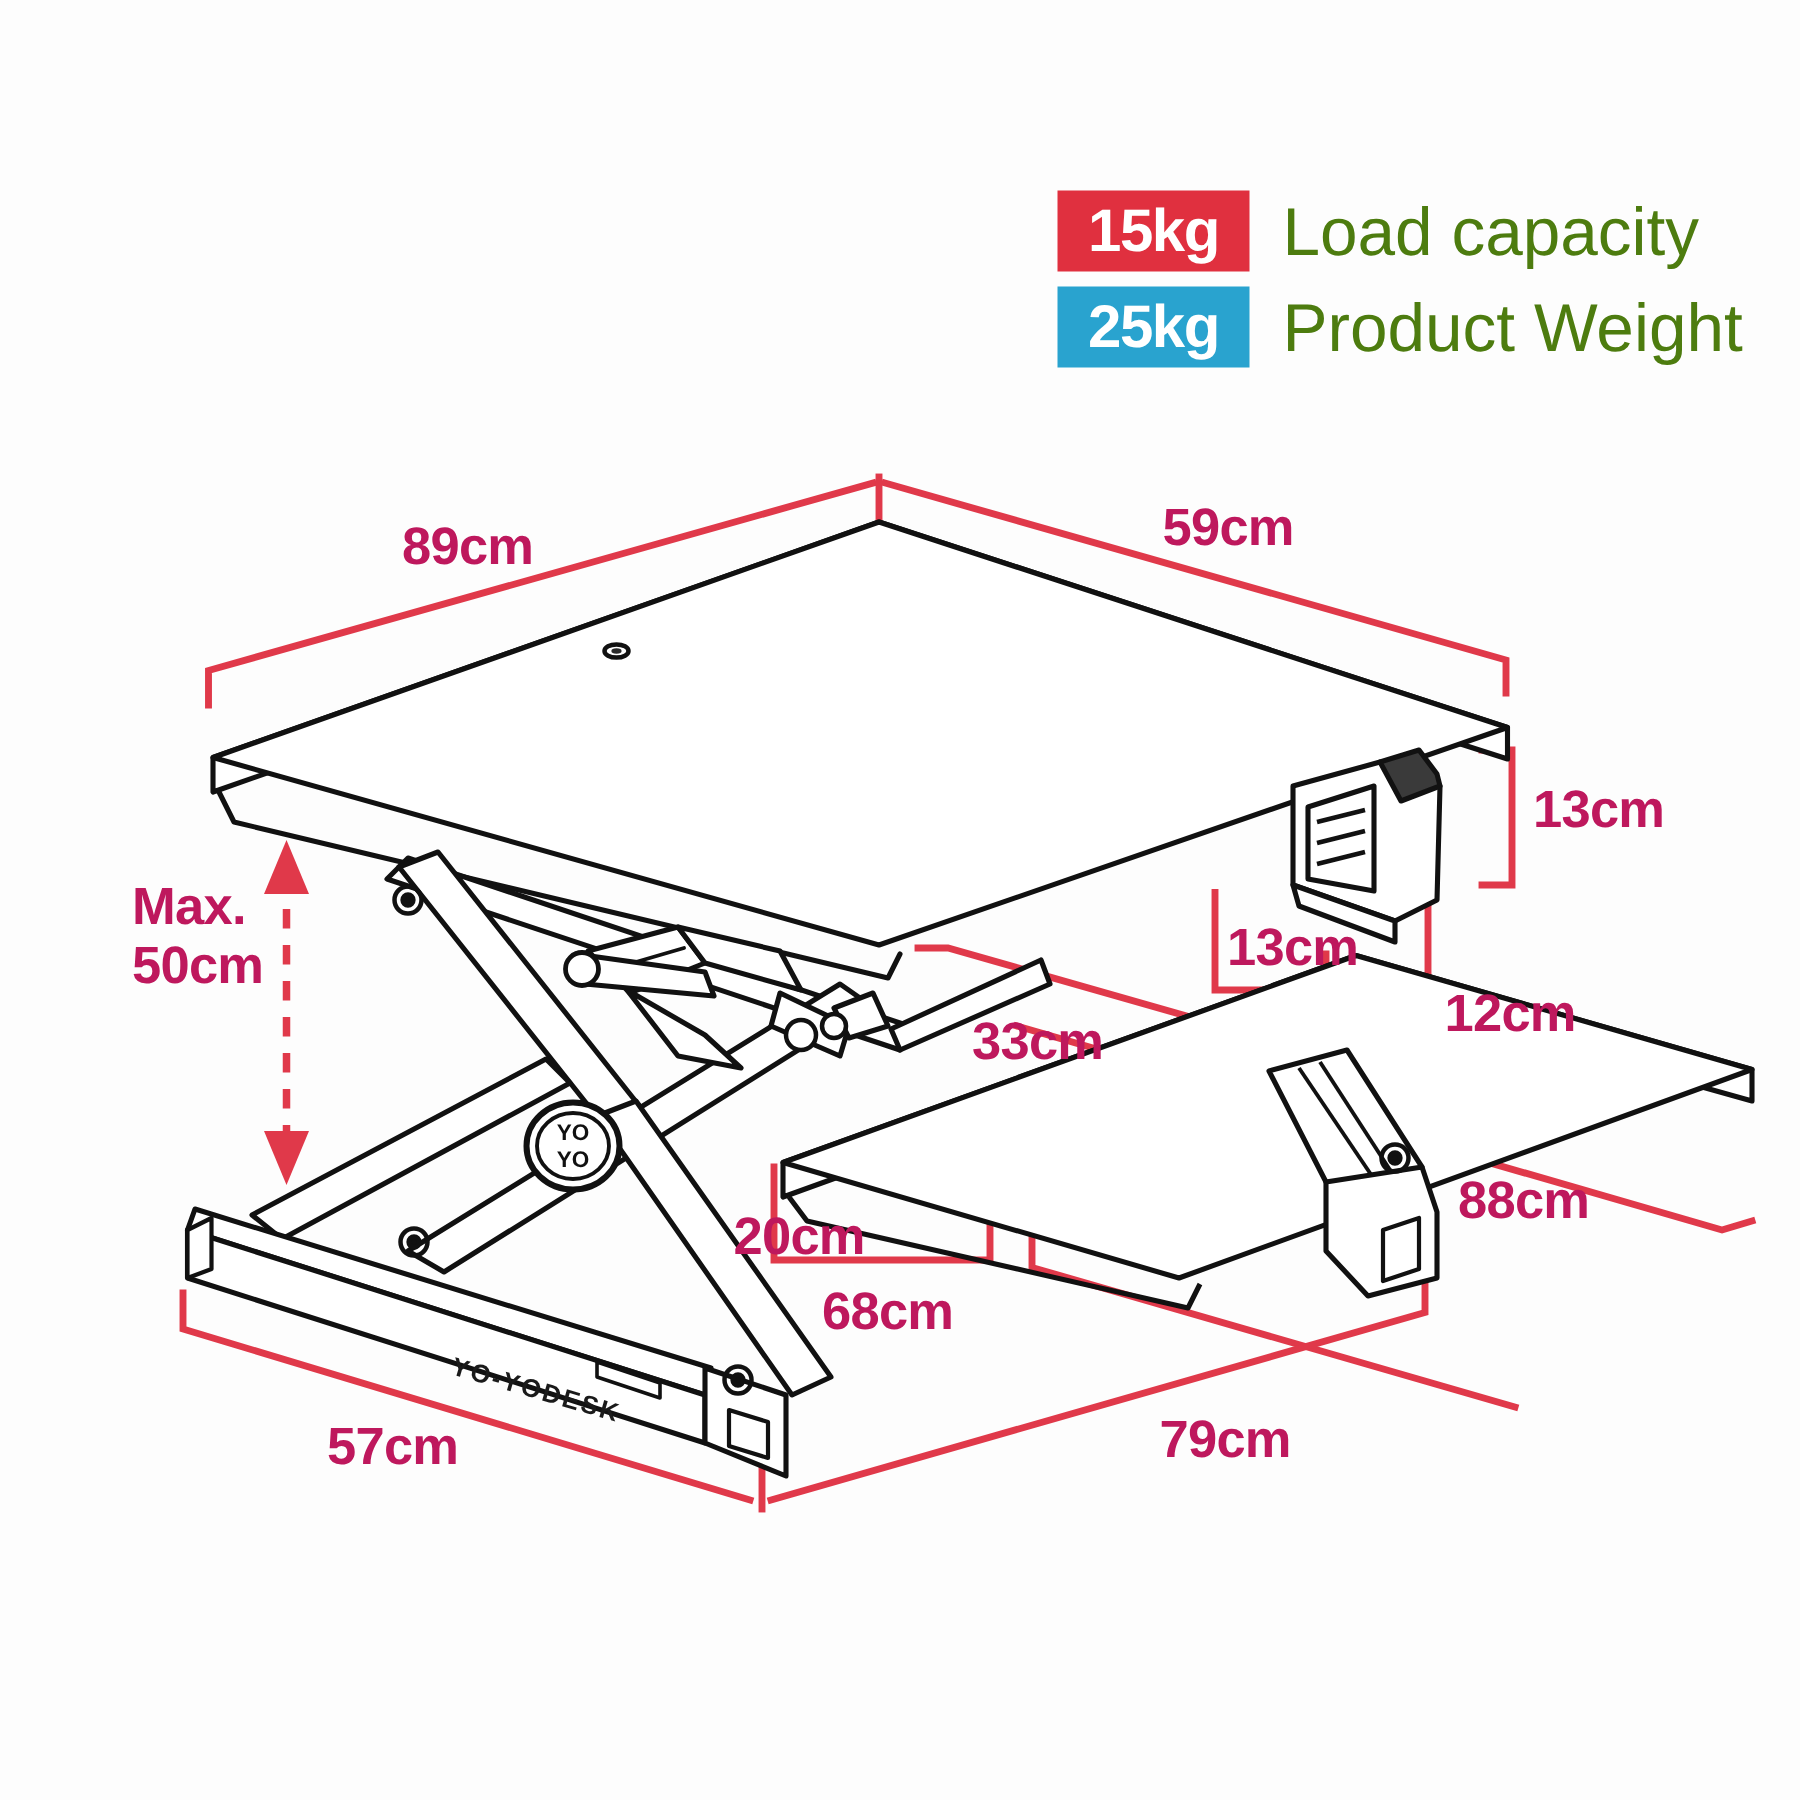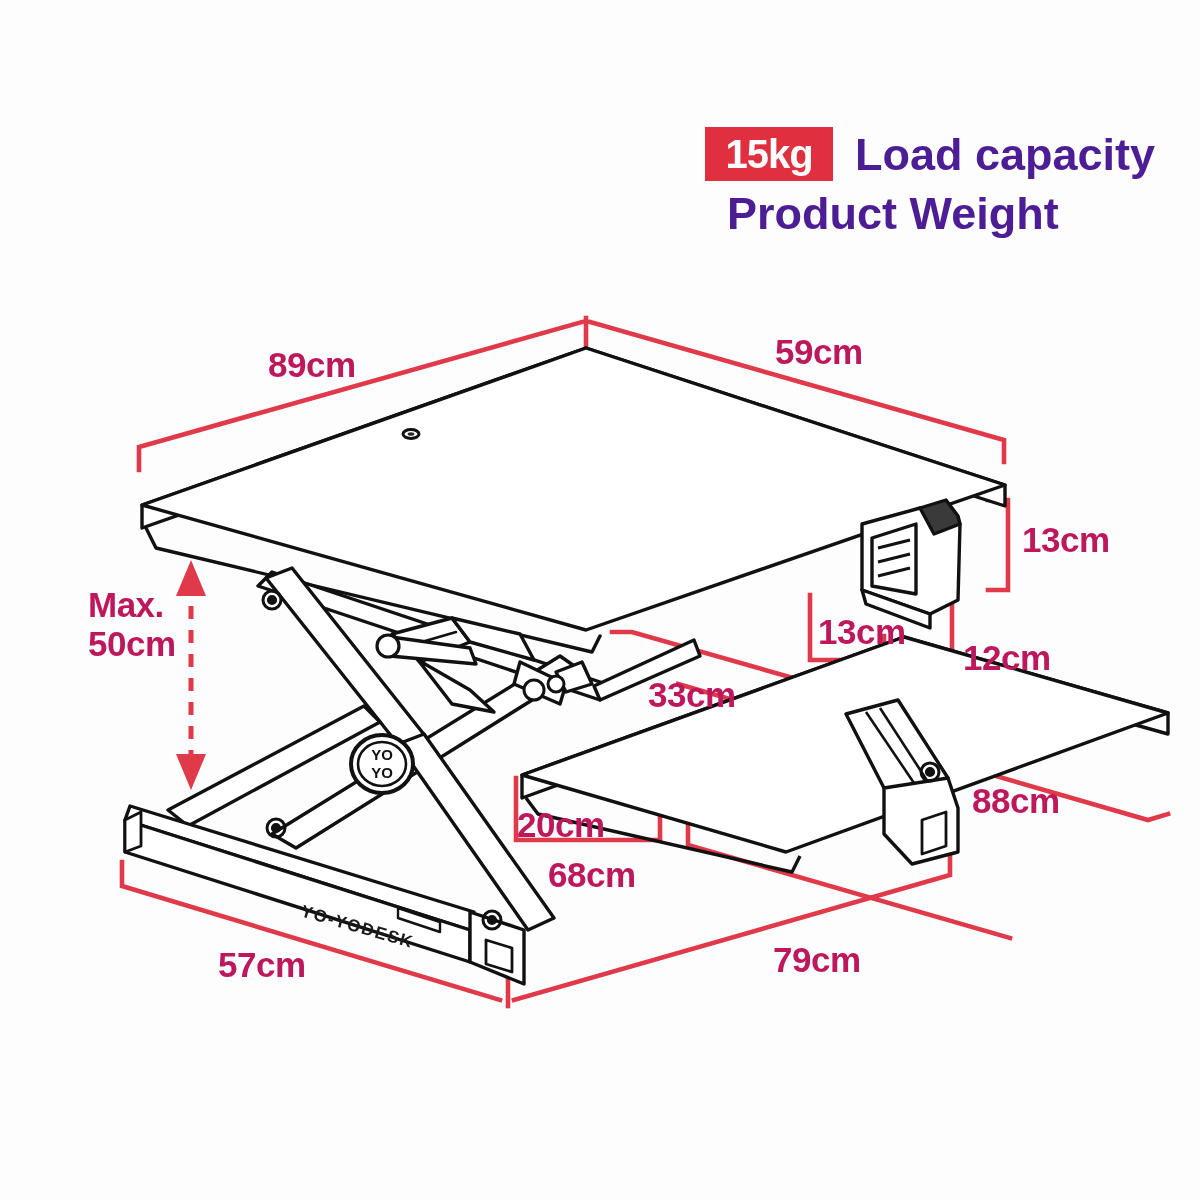--- a/index.html
+++ b/index.html
@@ -7,22 +7,22 @@
        font-family:"Liberation Sans",sans-serif;}
   #stage{position:relative;width:1200px;height:1200px;background:#fdfdfd;}
   svg#drawing{position:absolute;left:0;top:0;width:1200px;height:1200px;}
 
   
   .spec-block{position:absolute;left:705px;top:127px;}
   .spec-row{display:flex;align-items:center;margin-bottom:10px;}
   .spec-chip{width:128px;height:54px;display:flex;align-items:center;
              justify-content:center;color:#fff;font-size:40px;font-weight:bold;
              letter-spacing:-1px;line-height:1;}
-  .spec-text{margin-left:22px;font-size:45px;color:#4c1d95;
-             font-weight:700;line-height:1;white-space:nowrap;}
+  .spec-text{margin-left:22px;font-size:45px;color:#4d7c0f;
+             font-weight:400;line-height:1;white-space:nowrap;}
 
   
   .dim{position:absolute;font-size:35px;font-weight:bold;color:#be185d;
        white-space:nowrap;line-height:1.12;letter-spacing:-0.5px;}
   .dim.two-line{font-size:35px;}
 </style>
 </head>
 <body>
 
 <div id="stage">
@@ -165,31 +165,32 @@
     <text x="382" y="760" text-anchor="middle" font-family="Liberation Sans, sans-serif" font-size="15" font-weight="bold" fill="#111">YO</text>
     <text x="382" y="778" text-anchor="middle" font-family="Liberation Sans, sans-serif" font-size="15" font-weight="bold" fill="#111">YO</text>
   </svg>
 
   <div class="spec-block">
     <div class="spec-row">
       <div class="spec-chip" style="background:#e0303f;">15kg</div>
       <div class="spec-text">Load capacity</div>
     </div>
     <div class="spec-row">
+      <div class="spec-chip" style="background:#29a3cf;">25kg</div>
       <div class="spec-text">Product Weight</div>
     </div>
   </div>
 
   <div class="dim" style="left:268px;top:345px;">89cm</div>
   <div class="dim" style="left:775px;top:332px;">59cm</div>
   <div class="dim" style="left:1022px;top:520px;">13cm</div>
   <div class="dim" style="left:818px;top:612px;">13cm</div>
-  <div class="dim" style="left:963px;top:638px;">12cm</div>
+  <div class="dim" style="left:963px;top:656px;">12cm</div>
   <div class="dim" style="left:648px;top:675px;">33cm</div>
-  <div class="dim" style="left:517px;top:805px;text-align:right;">20cm</div>
+  <div class="dim" style="left:489px;top:805px;text-align:right;">20cm</div>
   <div class="dim" style="left:548px;top:855px;">68cm</div>
   <div class="dim" style="left:972px;top:748px;margin-top:33px;">88cm</div>
   <div class="dim" style="left:218px;top:945px;">57cm</div>
   <div class="dim" style="left:773px;top:940px;">79cm</div>
 
   <div class="dim two-line" style="left:88px;top:585px;">
     <div>Max.</div>
     <div>50cm</div>
   </div>
 

